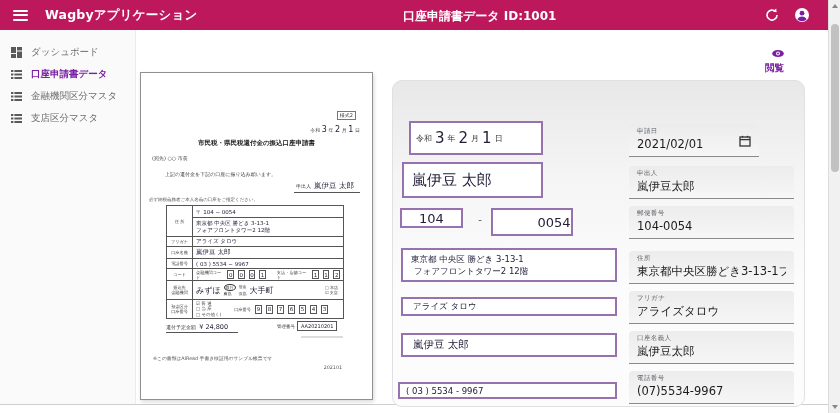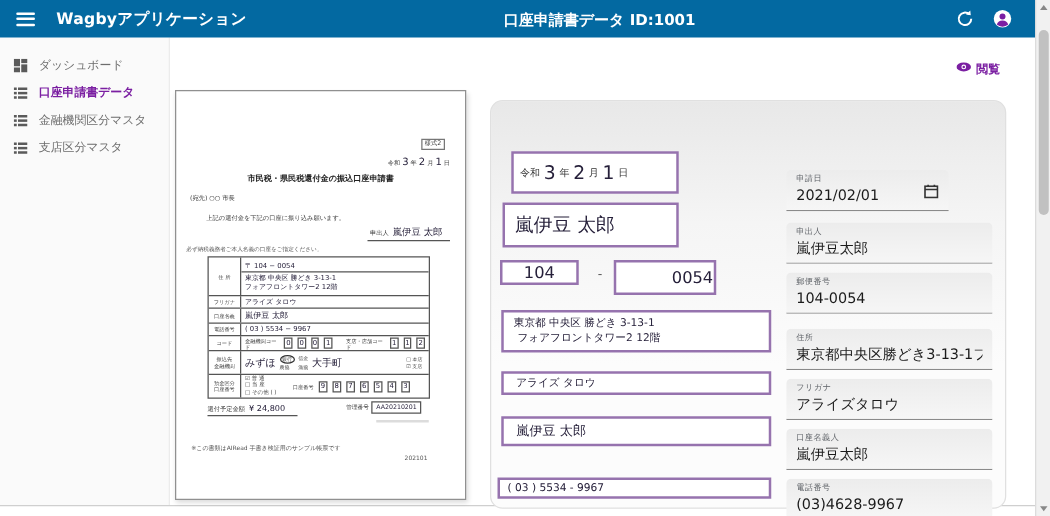--- a/index.html
+++ b/index.html
@@ -1,21 +1,21 @@
 <!DOCTYPE html>
 <html><head>
 <meta charset="utf-8">
 <style>
   * { box-sizing: border-box; margin: 0; padding: 0; }
   html,body { width:840px; height:413px; overflow:hidden; }
   body { font-family:"DejaVu Sans","Liberation Sans",sans-serif; background:#fff; position:relative; }
   .hw { font-family:"DejaVu Sans",sans-serif; color:#26203a; }
 
   
-  .header { position:absolute; left:0; top:0; width:828px; height:30px; background:#0369a1;
+  .header { position:absolute; left:0; top:0; width:828px; height:30px; background:#be185d;
             display:flex; align-items:center; color:#fff; z-index:5; }
   .hamburger { width:15px; height:11px; margin-left:13px; display:flex; flex-direction:column; justify-content:space-between; cursor:pointer; }
   .hamburger span { display:block; height:2px; background:#fff; border-radius:1px; }
   .app-title { margin-left:17px; font-size:12.5px; font-weight:bold; letter-spacing:.2px; }
   .page-title { position:absolute; left:403px; top:8px; font-size:12px; font-weight:bold; }
   .hicon { position:absolute; top:7px; width:16px; height:16px; cursor:pointer; }
   .hicon.refresh { right:48px; }
   .hicon.account { right:18px; }
 
   
@@ -31,22 +31,22 @@
   .sidebar { position:absolute; left:0; top:30px; width:136px; height:374px; background:#fafafa;
              border-right:1px solid #ececec; padding-top:11px; }
   .side-item { height:22px; display:flex; align-items:center; padding-left:11px; gap:9px;
                font-size:9.5px; color:#6d6d6d; cursor:pointer; white-space:nowrap; }
   .side-item.active { color:#7b1fa2; font-weight:bold; }
   .side-item svg { flex:0 0 auto; }
 
   .app-bottom { position:absolute; left:0; top:404px; width:828px; height:1px; background:#cfcfcf; }
 
   
-  .view-link { position:absolute; left:765px; top:49px; display:flex; align-items:flex-start; gap:4px;
-               color:#7b1fa2; font-size:9.5px; font-weight:bold; cursor:pointer; z-index:4; }
+  .view-link { position:absolute; left:765px; top:49px; display:flex; align-items:flex-end; gap:4px;
+               color:#7b1fa2; font-size:9.5px; font-weight:bold; cursor:pointer; z-index:4;flex-direction:column; }
 
   
   .doc-card { position:absolute; left:140px; top:72px; width:233px; height:328px; background:#fff;
               border:1px solid #909090; box-shadow:1px 2px 4px rgba(0,0,0,.15); color:#3a3a3a; }
   .doc-card .abs { position:absolute; }
   .form-tag { right:16px; top:38px; border:1px solid #777; padding:0 2px; font-size:5px; line-height:7px; }
   .scan-date { right:12px; top:52px; font-size:5px; color:#444; white-space:nowrap; }
   .scan-date .hd { font-size:8px; }
   .scan-title { left:0; right:0; top:66px; text-align:center; font-size:6.5px; font-weight:bold; color:#222; }
   .scan-addressee { left:11px; top:82px; font-size:5px; }
@@ -92,21 +92,21 @@
   .crop-postal-r { left:98px; top:127px; width:82px; height:28px; justify-content:center; font-size:13px;padding-left:44px; }
   .postal-dash { position:absolute; left:82px; top:133px; width:10px; text-align:center; color:#555; font-size:10px; }
   .crop-address { left:8px; top:167px; width:216px; height:34px; padding-left:8px; font-size:8.5px; line-height:12px; }
   .crop-address .lines { white-space:pre; }
   .crop-furigana { left:8px; top:216px; width:216px; height:19px; padding-left:10px; font-size:8.5px; }
   .crop-holder   { left:8px; top:252px; width:216px; height:24px; padding-left:10px; font-size:10.5px; }
   .crop-phone    { left:5px; top:301px; width:219px; height:17px; padding-left:6px; font-size:8.5px; }
 
   .field { position:absolute; left:236px; width:165px; height:33px;
            background:linear-gradient(#ececec,#f6f6f6); border-bottom:1px solid #8a8a8a;
-           border-radius:4px 4px 0 0; padding:3px 8px 0; cursor:text;margin-top:12px; }
+           border-radius:4px 4px 0 0; padding:3px 8px 0; cursor:text; }
   .flabel { font-size:6.5px; color:#5f6368; letter-spacing:.4px; }
   .fvalue { font-size:11.5px; color:#1b1b1b; margin-top:1px; white-space:nowrap; overflow:hidden; }
   .f-date { top:43px; width:130px; }
   .f-applicant { top:85px; } .f-postal { top:125px; } .f-address { top:170px; }
   .f-furigana { top:210px; } .f-holder { top:250px; } .f-phone { top:290px; }
   .cal-icon { position:absolute; right:8px; top:11px; cursor:pointer; }
 </style>
 </head>
 <body>
 
@@ -353,15 +353,15 @@
   <div class="field f-furigana">
     <div class="flabel">フリガナ</div>
     <div class="fvalue">アライズタロウ</div>
   </div>
   <div class="field f-holder">
     <div class="flabel">口座名義人</div>
     <div class="fvalue">嵐伊豆太郎</div>
   </div>
   <div class="field f-phone">
     <div class="flabel">電話番号</div>
-    <div class="fvalue">(03)4628-9967</div>
+    <div class="fvalue">(07)5534-9967</div>
   </div>
 </div>
 
 </body></html>

